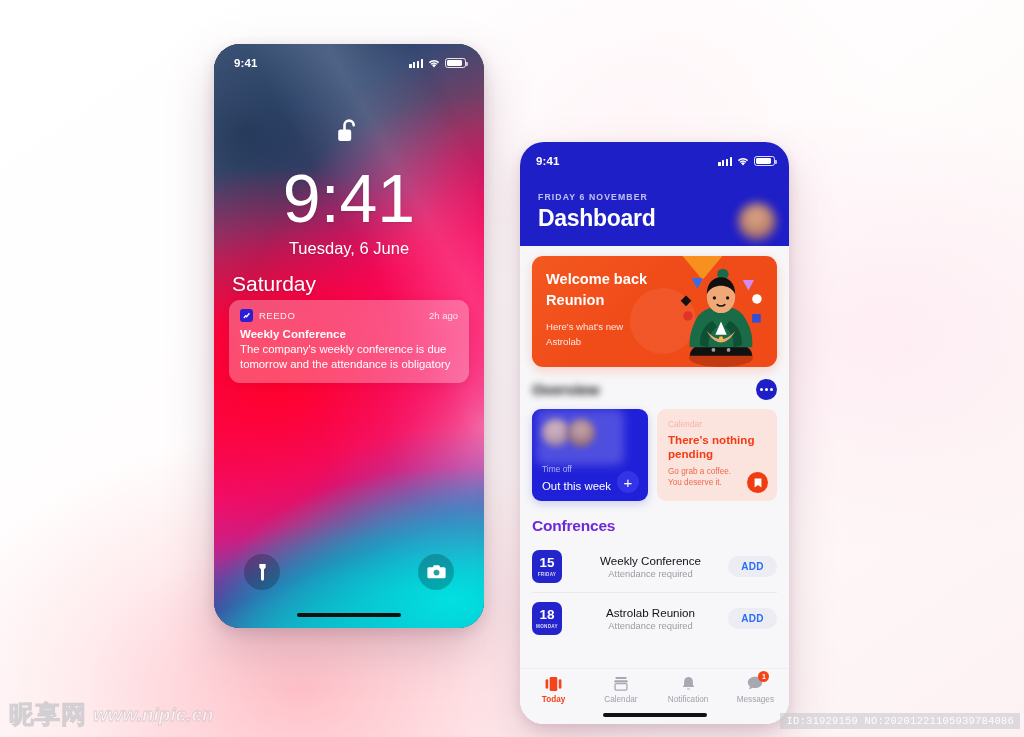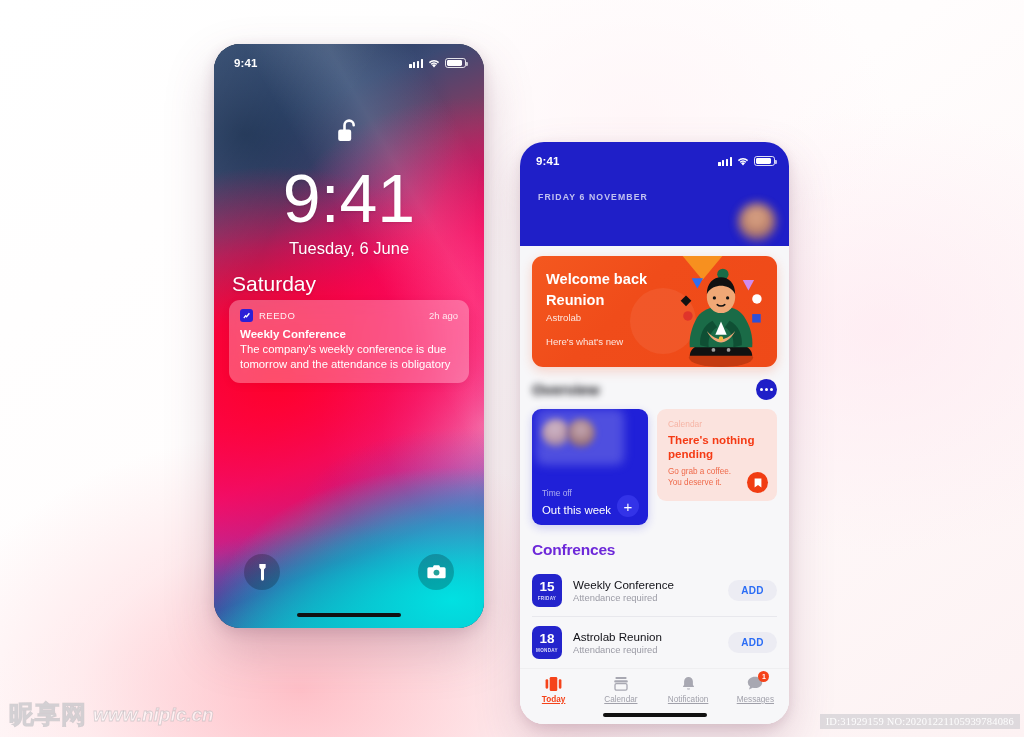--- a/index.html
+++ b/index.html
@@ -197,21 +197,21 @@
   .more-btn {
     width: 21px; height: 21px; border-radius: 50%;
     background: #1f1fc8;
     display: flex; align-items: center; justify-content: center; gap: 2px;
   }
   .more-btn i { width: 3px; height: 3px; border-radius: 50%; background: #fff; display: block; }
 
   .cards-row { display: flex; gap: 9px; margin: 9px 12px 0 12px; }
 
   .timeoff-card {
-    position: relative; width: 116px; height: 116px;
+    position: relative; width: 116px; height: 92px;
     border-radius: 9px; background: #2020d8;
     overflow: hidden; padding: 10px;
     box-shadow: 0 3px 10px rgba(32,32,216,0.2);
   }
   .timeoff-avatars { display: flex; }
   .timeoff-avatars span {
     display: block; width: 28px; height: 28px; border-radius: 50%;
     filter: blur(3.4px);
   }
   .timeoff-avatars span:nth-child(1){
@@ -247,21 +247,21 @@
   .pending-sub { margin-top: 5px; font-size: 8.2px; color: #ef6a4b; line-height: 1.38; }
   .bookmark-btn {
     position: absolute; right: 9px; bottom: 8px;
     width: 21px; height: 21px; border-radius: 50%;
     background: #f13c12;
     display: flex; align-items: center; justify-content: center;
   }
 
   .conf-title { margin: 16px 12px 0 12px; font-size: 15.5px; font-weight: bold; color: #6d28d9; letter-spacing: -0.2px; }
   .conf-list { margin: 6px 12px 0 12px; }
-  .conf-item { display: flex; align-items: center; padding: 9px 0; }
+  .conf-item { display: flex; align-items: center; padding: 9px 0; text-align: center; }
   .conf-item + .conf-item { border-top: 1px solid #e8e8ed; }
   .conf-date {
     width: 30px; height: 33px; border-radius: 7px; background: #2424cc;
     display: flex; flex-direction: column; align-items: center; justify-content: center;
     flex-shrink: 0;
   }
   .conf-day { font-size: 13.5px; font-weight: bold; color: #fff; line-height: 1; }
   .conf-dow { font-size: 4.6px; font-weight: bold; color: rgba(255,255,255,0.82); letter-spacing: 0.3px; margin-top: 2px; }
   .conf-text { margin-left: 11px; flex: 1; min-width: 0; }
   .conf-name { font-size: 11.6px; font-weight: 500; color: #111117; }
@@ -273,21 +273,21 @@
   }
 
   .tabbar {
     position: absolute; bottom: 0; left: 0; right: 0; height: 56px;
     background: #f7f7f9;
     display: flex; align-items: flex-start; padding-top: 6px;
     border-top: 1px solid rgba(0,0,0,0.03);
   }
   .tab { flex: 1; display: flex; flex-direction: column; align-items: center; gap: 3px; position: relative; }
   .tab-ico { height: 17px; display: flex; align-items: center; justify-content: center; position: relative; }
-  .tab-label { font-size: 8.2px; color: #a0a0aa; text-decoration: underline; }
+  .tab-label { font-size: 8.2px; color: #a0a0aa; }
   .tab.active .tab-label { color: #f5431a; font-weight: bold; }
   .tab-badge {
     position: absolute; right: -6px; top: -4px;
     min-width: 11px; height: 11px; border-radius: 6px; background: #f5431a;
     color: #fff; font-size: 7px; font-weight: bold;
     display: flex; align-items: center; justify-content: center; padding: 0 3px;
   }
   .app-home-indicator {
     position: absolute; bottom: 7px; left: 50%; transform: translateX(-50%);
     width: 104px; height: 4.5px; border-radius: 3px; background: #111;
@@ -309,21 +309,21 @@
   .wm-url {
     font-size: 19px; font-style: italic; font-weight: bold;
     color: rgba(255,255,255,0.6);
     -webkit-text-stroke: 0.8px rgba(175,175,180,0.5);
   }
   .id-tag {
     position: absolute; right: 4px; bottom: 8px;
     background: rgba(196,196,202,0.55);
     color: rgba(255,255,255,0.95);
     font-size: 10.5px; padding: 2px 6px; letter-spacing: 0.2px;
-    font-family: Liberation Serif, serif;
+    font-family: Liberation Mono, monospace;
   }
 </style>
 </head>
 <body>
 
 <div class="phone-lock">
   <div class="lock-wall"></div>
 
   <div class="statusbar">
     <div class="sb-time">9:41</div>
@@ -410,30 +410,31 @@
               <path d="M3.4 6.3a6.8 6.8 0 0 1 9.2 0l-1.3 1.4a5 5 0 0 0-6.6 0L3.4 6.3z" fill="#fff"></path>
               <path d="M1.2 4.1a10 10 0 0 1 13.6 0l-1.3 1.4a8.2 8.2 0 0 0-11 0L1.2 4.1z" fill="#fff"></path>
             </svg>
         </div>
         <div class="batt">
             <span></span>
           </div>
       </div>
     </div>
     <div class="hdr-date">FRIDAY 6 NOVEMBER</div>
+    <div class="hdr-title">Dashboard</div>
     <div class="hdr-avatar"></div>
   </div>
 
   <div class="app-body">
 
     <div class="welcome-card">
       <div class="wc-title">Welcome back</div>
       <div class="wc-title">Reunion</div>
+      <div class="wc-sub">Here's what's new</div>
       <div class="wc-sub" style="margin-top:0">Astrolab</div>
-      <div class="wc-sub">Here's what's new</div>
       <svg class="wc-art" viewBox="0 0 110 110">
         <polygon points="24,16 36,16 30,27" fill="#2f6ef0"></polygon>
         <polygon points="78,18 90,18 84,29" fill="#d08cf0"></polygon>
         <rect x="14" y="36" width="8" height="8" transform="rotate(45 18 40)" fill="#111"></rect>
         <circle cx="20" cy="56" r="5" fill="#e0342a"></circle>
         <circle cx="93" cy="38" r="5" fill="#fff"></circle>
         <rect x="88" y="54" width="9" height="9" fill="#2f4fd8"></rect>
         <circle cx="57" cy="12" r="6" fill="#1a6b47"></circle>
         <ellipse cx="55" cy="100" rx="34" ry="10" fill="#c43a10"></ellipse>
         <path d="M22 98c0-10 15-16 33-16s33 6 33 16z" fill="#111"></path>

